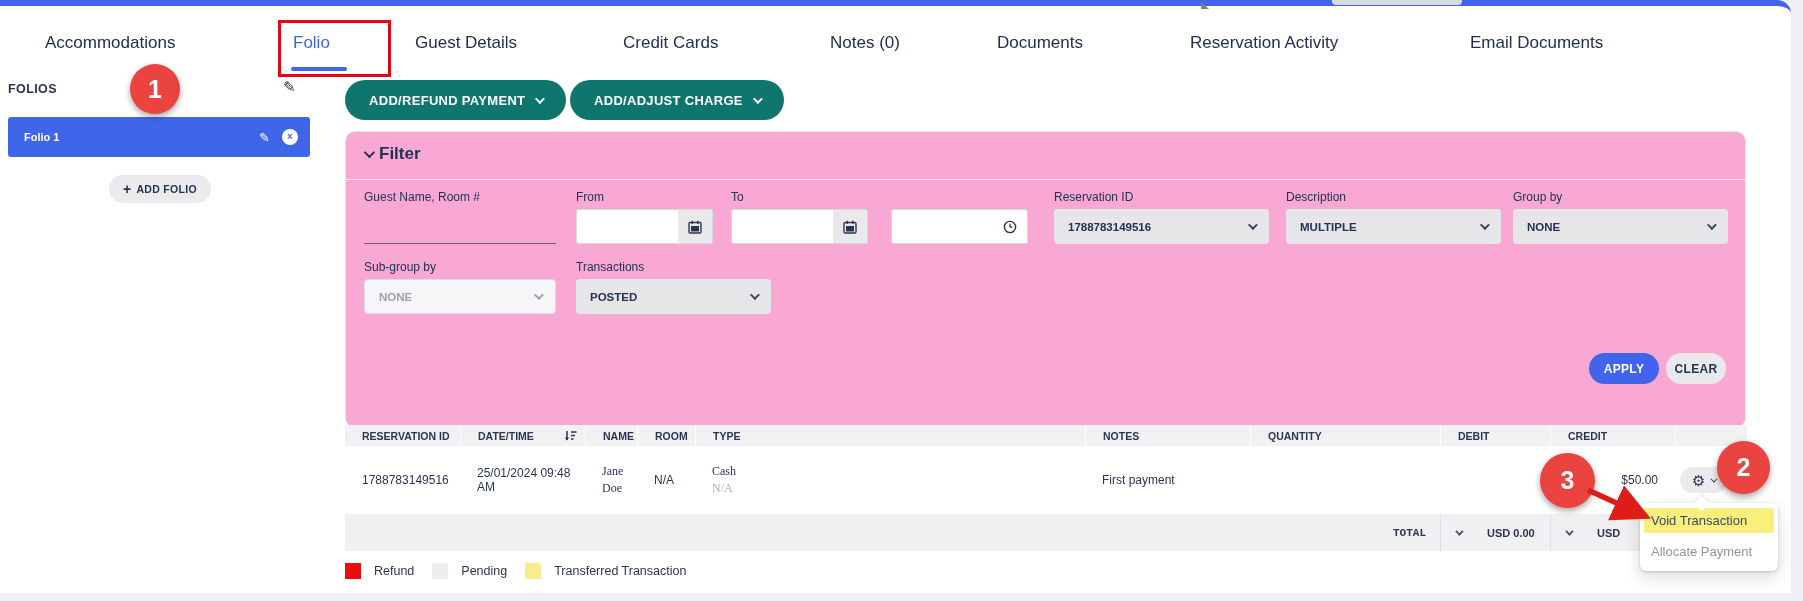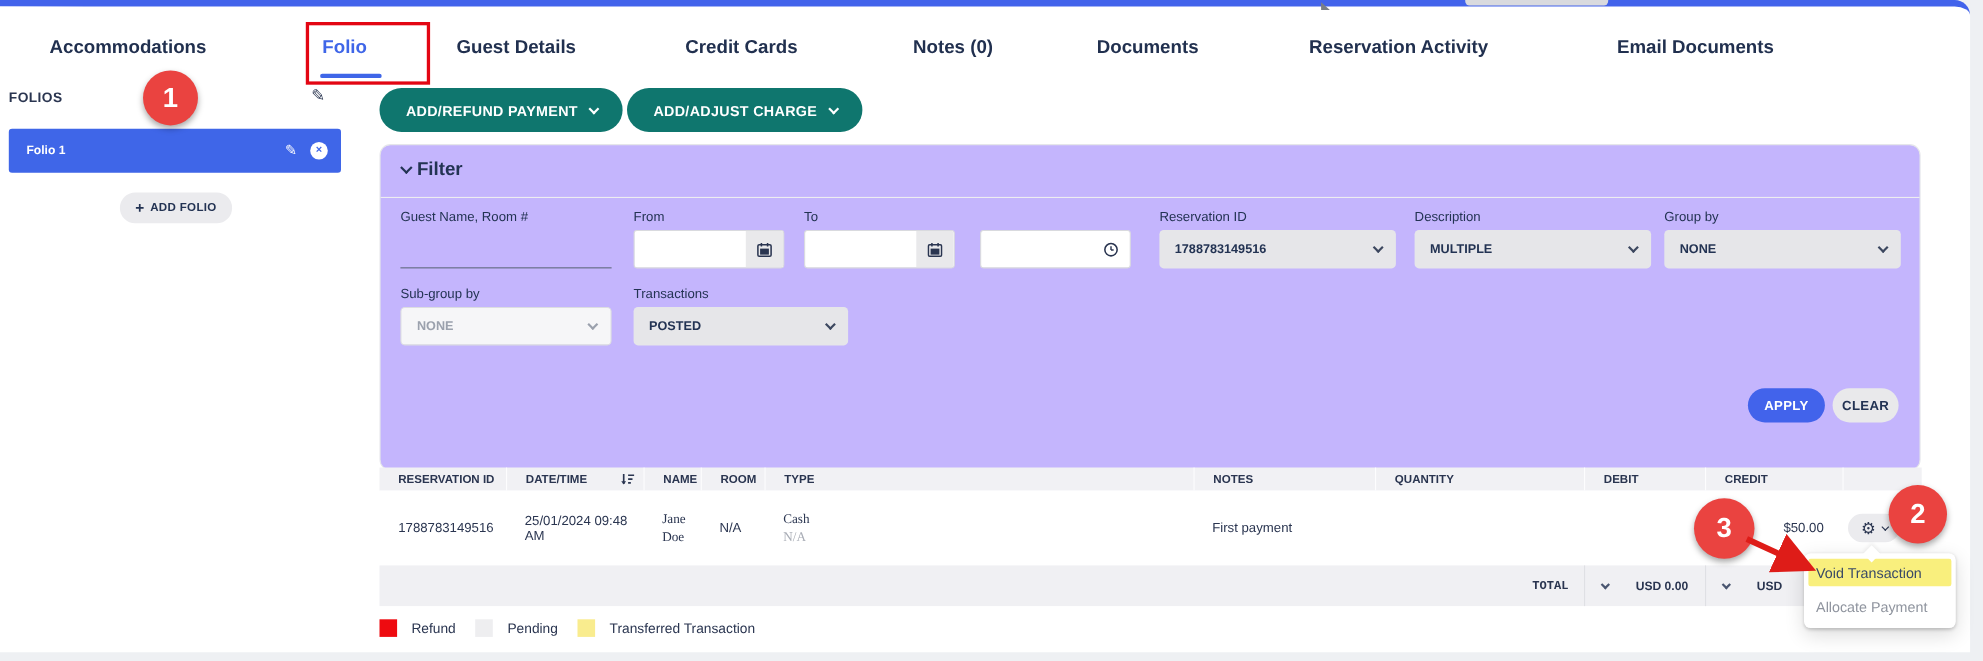--- a/index.html
+++ b/index.html
@@ -7,21 +7,21 @@
   body { font-family:"Liberation Sans","DejaVu Sans",sans-serif; background:#eef0f3; position:relative; color:#2a3550; }
   .abs { position:absolute; }
 
   
   .main-panel { left:0; top:8; width:1791px; height:593px; background:#fff;
     border-top:6px solid #4263eb; border-radius:0 14px 0 0; }
   .top-pill { left:1332px; top:0; width:130px; height:5px; background:#d9dade; border-radius:0 0 4px 4px; }
   .cursor-icon { left:1197px; top:0; width:14px; height:9px; overflow:hidden; color:#6b7076; }
 
   
-  .tab { top:33px; height:22px; font-size:17px; font-weight:bold; color:#21304f; cursor:pointer; white-space:nowrap; }
+  .tab { top:33px; height:22px; font-size:17px; font-weight:normal; color:#21304f; cursor:pointer; white-space:nowrap; }
   .tab.active { color:#3f66e8; }
   .tab-underline { left:291px; top:67px; width:56px; height:4px; background:#3f66e8; border-radius:2px; }
 
   
   .anno-box { left:278px; top:20px; width:113px; height:57px; border:3px solid #e30613; z-index:40; }
   .anno-circle { width:50px; height:50px; border-radius:50%; background:#ea4340;
     box-shadow:0 3px 6px rgba(0,0,0,.35); color:#fff; font-size:25px; font-weight:bold;
     display:flex; align-items:center; justify-content:center; z-index:50; }
   #circle1 { left:130px; top:64px; }
   #circle2 { left:1717px; top:441px; width:53px; height:53px; }
@@ -45,21 +45,21 @@
   
   .teal-btn { top:80px; height:40px; padding:0 24px; background:#0f766e; border:none; border-radius:21px;
     color:#fff; font-family:inherit; font-size:13px; font-weight:bold; letter-spacing:.3px;
     display:flex; align-items:center; gap:10px; cursor:pointer; }
   #btn-refund { left:345px; }
   #btn-charge { left:570px; }
   .chev { display:inline-block; width:7px; height:7px; border-right:2px solid currentColor;
     border-bottom:2px solid currentColor; transform:rotate(45deg) translateY(-2px); }
 
   
-  .filter-card { left:345px; top:131px; width:1401px; height:297px; background:#c4b5fd;
+  .filter-card { left:345px; top:131px; width:1401px; height:297px; background:#f9a8d4;
     border:1px solid #e5e6ea; border-radius:10px; }
   .filter-title { position:absolute; left:18px; top:12px; font-size:17px; font-weight:bold; color:#233353;
     display:flex; align-items:center; gap:7px; cursor:pointer; }
   .filter-title .chev { border-color:#233353; width:8px; height:8px; }
   .filter-divider { position:absolute; left:0; top:47px; width:100%; height:1px; background:#ededf1; }
   .f-label { position:absolute; font-size:12px; font-weight:normal; color:#233353; white-space:nowrap; }
   .f-input { position:absolute; height:35px; background:#fff; border:1px solid #d9dade; border-radius:3px;
     display:flex; align-items:center; overflow:hidden; cursor:text; }
   .f-input .suffix { margin-left:auto; width:34px; height:100%; background:#e9e9eb;
     display:flex; align-items:center; justify-content:center; cursor:pointer; }

